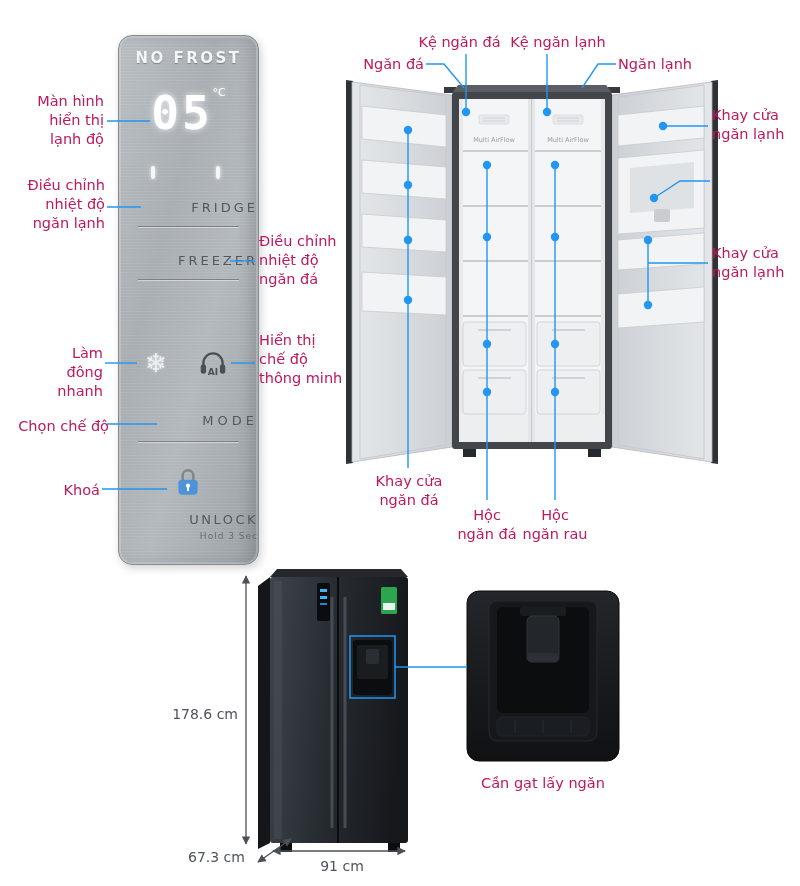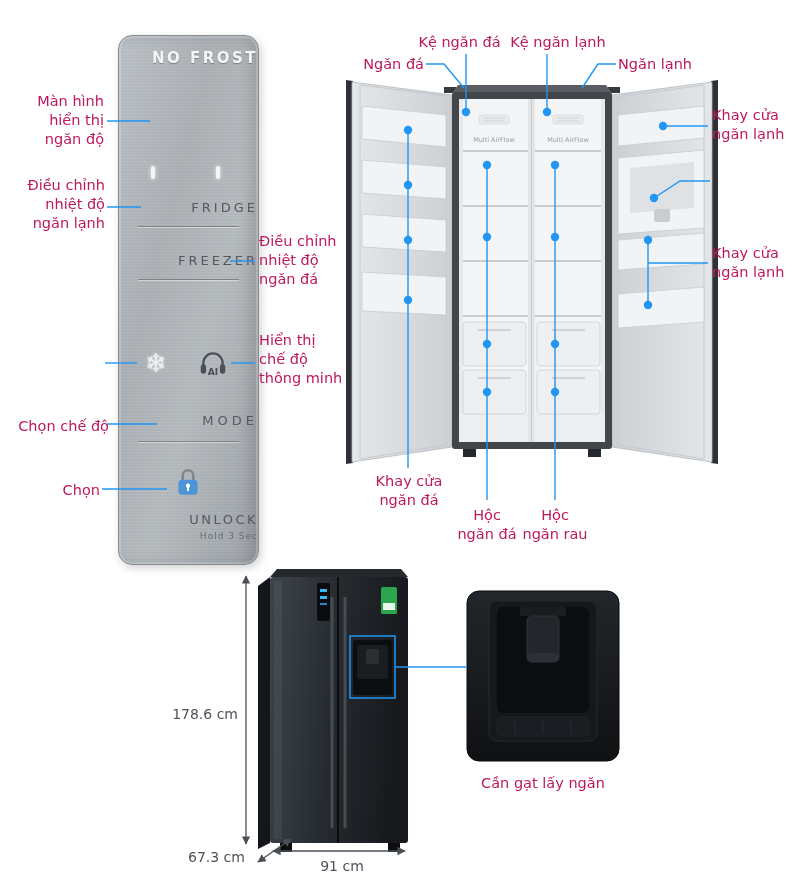--- a/index.html
+++ b/index.html
@@ -7,21 +7,21 @@
           font-family:"DejaVu Sans","Liberation Sans",sans-serif;}
   .art{position:absolute;left:0;top:0;z-index:2;}
   
   .panel{position:absolute;left:118px;top:35px;width:139px;height:528px;z-index:1;
          border-radius:14px;border:1px solid #878c91;
          background:
            repeating-linear-gradient(0deg, rgba(255,255,255,.07) 0 1px, rgba(0,0,0,0) 1px 3px),
            linear-gradient(105deg,#b9bec3 0%,#a9aeb3 35%,#b3b8bc 60%,#9aa0a5 100%);
          box-shadow:inset 0 0 0 2px rgba(255,255,255,.22), inset -8px 0 14px rgba(0,0,0,.13), 2px 3px 8px rgba(0,0,0,.18);}
   .panel *{position:absolute;}
-  .brand{top:13px;left:0;width:100%;text-align:right;color:#f3f6f7;font-size:15px;font-weight:bold;
+  .brand{top:13px;left:0;width:100%;text-align:center;color:#f3f6f7;font-size:15px;font-weight:bold;
          letter-spacing:2.5px;text-shadow:0 1px 1px rgba(0,0,0,.3);}
   .temp-row{top:50px;left:0;width:100%;text-align:center;white-space:nowrap;}
   .temp-row span{position:static;}
   .digits{font-family:"DejaVu Sans Mono","Liberation Mono",monospace;font-weight:bold;font-size:46px;
           color:#ffffff;letter-spacing:3px;text-shadow:0 0 7px rgba(255,255,255,.8);}
   .unit{font-size:11px;color:#ffffff;vertical-align:top;position:relative;top:7px;left:2px;
         text-shadow:0 0 4px rgba(255,255,255,.8);}
   .ind{top:130px;width:4px;height:13px;background:#f4f6f7;border-radius:2px;box-shadow:0 0 4px rgba(255,255,255,.8);}
   .ind-l{left:32px}.ind-r{left:97px}
   .plabel{left:0;width:100%;text-align:right;color:#54595e;letter-spacing:3px;font-size:13px;}
@@ -218,20 +218,23 @@
         <circle cx="555" cy="392" r="4.2"></circle>
       <circle cx="663" cy="126" r="4.2"></circle>
         <circle cx="654" cy="198" r="4.2"></circle>
       <circle cx="648" cy="240" r="4.2"></circle>
         <circle cx="648" cy="305" r="4.2"></circle>
     </g>
   </svg>
 
   <div class="panel">
     <div class="brand">NO FROST</div>
+    <div class="temp-row">
+      <span class="digits">05</span><span class="unit">°C</span>
+    </div>
     <div class="ind ind-l"></div>
     <div class="ind ind-r"></div>
     <div class="plabel lab-fridge">FRIDGE</div>
     <div class="hr hr1"></div>
     <div class="plabel lab-freezer">FREEZER</div>
     <div class="hr hr2"></div>
     <div class="ic-snow">❄</div>
     <div class="ic-phones">
       <svg width="32" height="32" viewBox="0 0 30 30">
         <path d="M6 18 v-3 a9 9 0 0 1 18 0 v3" stroke="#4a5056" stroke-width="2.2" fill="none" stroke-linecap="round"></path>
@@ -249,32 +252,34 @@
         <circle cx="14" cy="18.5" r="2" fill="#ffffff"></circle>
         <rect x="13.1" y="19" width="1.8" height="4.5" fill="#ffffff"></rect>
       </svg>
     </div>
     <div class="plabel lab-unlock">UNLOCK</div>
     <div class="plabel lab-hold">Hold 3 Sec</div>
   </div>
 
   <div class="co r" style="left:22px;top:92px;width:82px">Màn hình
 hiển thị
-ngăn độ</div>
+lạnh độ</div>
   <div class="co r" style="left:8px;top:176px;width:97px">Điều chỉnh
 nhiệt độ
 ngăn lạnh</div>
   <div class="co" style="left:259px;top:232px;width:95px">Điều chỉnh
 nhiệt độ
 ngăn đá</div>
+  <div class="co r" style="left:18px;top:344px;width:85px">Làm
+đông nhanh</div>
   <div class="co" style="left:259px;top:331px;width:95px">Hiển thị
 chế độ
 thông minh</div>
   <div class="co r" style="left:6px;top:417px;width:103px">Chọn chế độ</div>
-  <div class="co r" style="left:45px;top:481px;width:55px">Chọn</div>
+  <div class="co r" style="left:45px;top:481px;width:55px">Khoá</div>
 
   <div class="co c" style="left:412px;top:33px;width:95px">Kệ ngăn đá</div>
   <div class="co c" style="left:508px;top:33px;width:100px">Kệ ngăn lạnh</div>
   <div class="co r" style="left:362px;top:55px;width:62px">Ngăn đá</div>
   <div class="co" style="left:618px;top:55px;width:75px">Ngăn lạnh</div>
   <div class="co" style="left:712px;top:106px;width:82px">Khay cửa
 ngăn lạnh</div>
   <div class="co" style="left:712px;top:244px;width:82px">Khay cửa
 ngăn lạnh</div>
   <div class="co c" style="left:363px;top:472px;width:92px">Khay cửa

